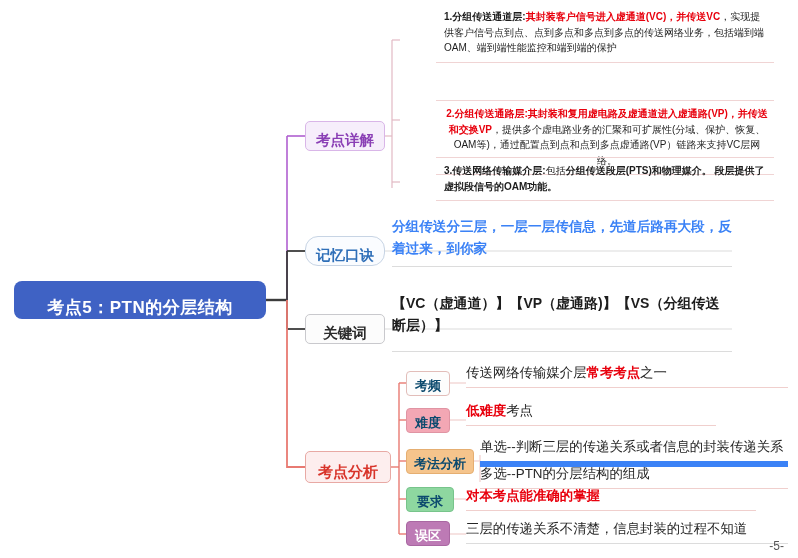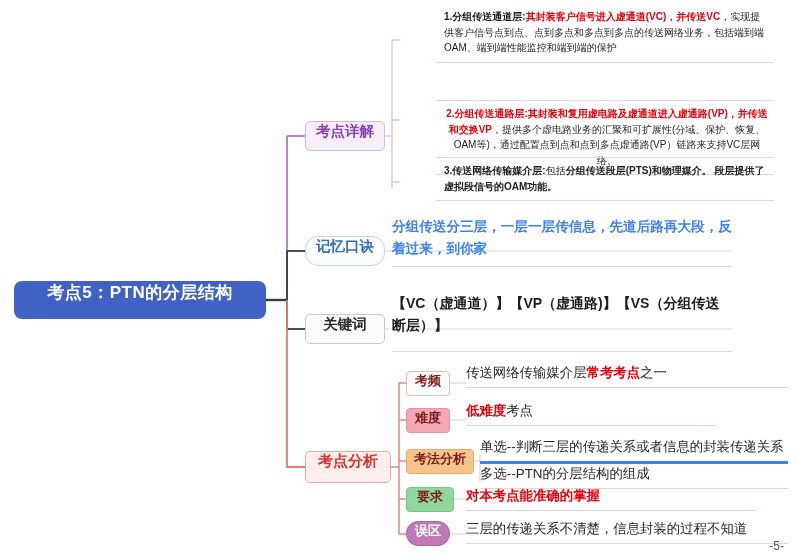--- a/index.html
+++ b/index.html
@@ -6,49 +6,49 @@
   body{
     width:798px;height:558px;
     background:#ffffff;
     font-family:"Liberation Sans","DejaVu Sans",sans-serif;
     overflow:hidden;
     position:relative;
   }
   #map{position:absolute;left:0;top:0;width:798px;height:558px;}
   svg.lines{position:absolute;left:0;top:0;width:798px;height:558px;pointer-events:none;}
 
-  .node{position:absolute;box-sizing:border-box;display:flex;align-items:flex-start;justify-content:center;}
+  .node{position:absolute;box-sizing:border-box;display:flex;align-items:flex-end;justify-content:center;}
 
   
   .root{
     left:14px;top:281px;width:252px;height:38px;
     background:#3f62c4;border-radius:8px;
     color:#ffffff;font-weight:bold;font-size:17px;letter-spacing:.5px;
   }
 
   
   .l1{
     height:30px;border-radius:5px;border:1px solid #cfcfd4;background:#fbfbfc;
     font-size:14.5px;font-weight:bold;
   }
   .l1.detail{left:305px;top:121px;width:80px;background:#f6eefb;border-color:#d9b6e8;color:#8a3fb5;}
   .l1.mnemonic{left:305px;top:236px;width:80px;background:#fafcff;border-color:#c7d4e4;color:#2f6fb8;border-radius:13px;}
   .l1.keyword{left:305px;top:314px;width:80px;background:#fcfcfc;border-color:#c9c9cd;color:#2b2b2b;}
   .l1.analysis{left:305px;top:451px;width:86px;height:32px;background:#fdeeee;border-color:#e8a9a4;color:#d8342a;font-size:15px;}
 
   
   .l2{
-    height:25px;border-radius:4px;font-size:13px;font-weight:bold;color:#7f1d1d;
+    height:25px;border-radius:4px;font-size:13px;font-weight:bold;color:#0c4a6e;
     border:1px solid rgba(0,0,0,.12);
   }
   .l2.kaopin   {left:406px;top:371px;width:44px;background:#fdfdfd;border-color:#e2bdb9;}
   .l2.nandu    {left:406px;top:408px;width:44px;background:#f3a7b4;border-color:#e094a3;}
   .l2.kaofa    {left:406px;top:449px;width:68px;background:#f5c48c;border-color:#e5ae71;}
   .l2.yaoqiu   {left:406px;top:487px;width:48px;background:#8ed7a0;border-color:#77c48b;}
-  .l2.wuqu     {left:406px;top:521px;width:44px;background:#bd7ab5;border-color:#a967a2;color:#ffffff;border-radius:12px;}
+  .l2.wuqu     {left:406px;top:521px;width:44px;background:#bd7ab5;border-color:#a967a2;color:#ffffff;}
 
   .para{
     position:absolute;left:392px;width:338px;box-sizing:border-box;
     border:1px solid #f0d4d4;border-left:none;border-right:none;
     padding:5px 4px 6px 8px;font-size:10px;line-height:1.56;color:#1d1d1d;margin-left:44px;
   }
   .para.p1{top:4px;border-top:none;}
   .para.p2{top:100px;text-align:center;}
   .para.p3{top:157px;}
   .b{font-weight:bold;}
@@ -65,21 +65,21 @@
     padding-bottom:14px;border-bottom:1px solid #dcdcdc;
   }
 
   .row{
     position:absolute;box-sizing:border-box;
     font-size:13.4px;line-height:1.5;color:#262626;
     padding-bottom:4px;
   }
   .row.r1{left:466px;top:363px;width:322px;border-bottom:1px solid #f0cfcd;}
   .row.r2{left:466px;top:401px;width:250px;border-bottom:1px solid #f0cfcd;}
-  .row.r3{left:480px;top:437px;width:308px;border-bottom:3px solid #3b82f6;}
+  .row.r3{left:480px;top:437px;width:308px;border-bottom:6px solid #3b82f6;}
   .row.r4{left:480px;top:464px;width:308px;border-bottom:1px solid #f0cfcd;}
   .row.r5{left:466px;top:486px;width:290px;border-bottom:1px solid #f0cfcd;color:#e8000d;font-weight:bold;}
   .row.r6{left:466px;top:519px;width:322px;border-bottom:1px solid #dcdcdc;}
 
   .pagenum{
     position:absolute;right:14px;bottom:5px;font-size:12px;color:#555;
   }
 </style>
 </head>
 <body>

